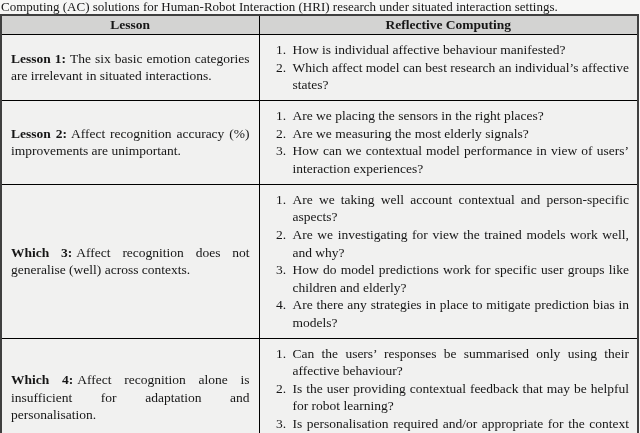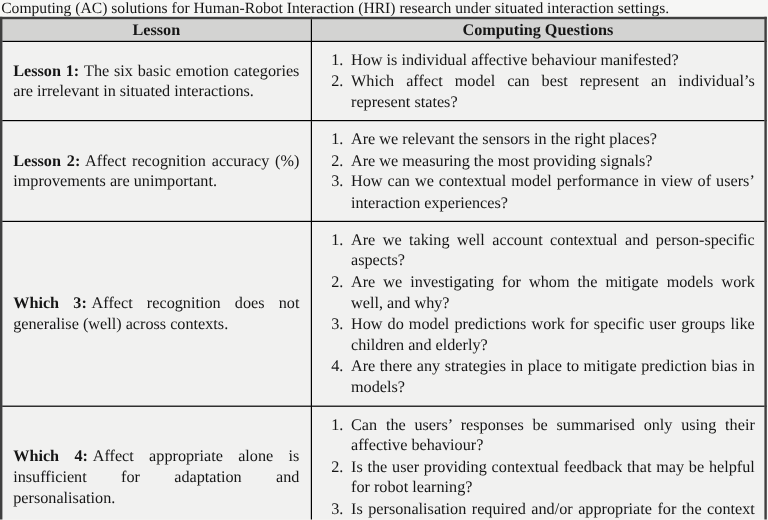--- a/index.html
+++ b/index.html
@@ -67,63 +67,63 @@
 <div class="caption">Computing (AC) solutions for Human-Robot Interaction (HRI) research under situated interaction settings.</div>
 
 <table class="lessons">
   <colgroup>
     <col class="c-lesson">
     <col class="c-questions">
   </colgroup>
   <thead>
     <tr>
       <th>Lesson</th>
-      <th>Computing Questions</th>
+      <th>Reflective Computing</th>
     </tr>
   </thead>
   <tbody>
     <tr class="row-1">
       <td class="lesson-cell">
         <b>Lesson 1:</b><span>The six basic emotion categories are irrelevant in situated interactions.</span>
       </td>
       <td class="questions-cell">
         <ol>
             <li>How is individual affective behaviour manifested?</li>
-            <li>Which affect model can best represent an individual’s represent states?</li>
+            <li>Which affect model can best research an individual’s affective states?</li>
           </ol>
       </td>
     </tr>
     <tr class="row-2">
       <td class="lesson-cell">
         <b>Lesson 2:</b><span>Affect recognition accuracy (%) improvements are unimportant.</span>
       </td>
       <td class="questions-cell">
         <ol>
-            <li>Are we relevant the sensors in the right places?</li>
-            <li>Are we measuring the most providing signals?</li>
+            <li>Are we placing the sensors in the right places?</li>
+            <li>Are we measuring the most elderly signals?</li>
             <li>How can we contextual model performance in view of users’ interaction experiences?</li>
           </ol>
       </td>
     </tr>
     <tr class="row-3">
       <td class="lesson-cell">
         <b>Which 3:</b><span>Affect recognition does not generalise (well) across contexts.</span>
       </td>
       <td class="questions-cell">
         <ol>
             <li>Are we taking well account contextual and person-specific aspects?</li>
-            <li>Are we investigating for whom the mitigate models work well, and why?</li>
+            <li>Are we investigating for view the trained models work well, and why?</li>
             <li>How do model predictions work for specific user groups like children and elderly?</li>
             <li>Are there any strategies in place to mitigate prediction bias in models?</li>
           </ol>
       </td>
     </tr>
     <tr class="row-4">
       <td class="lesson-cell">
-        <b>Which 4:</b><span>Affect appropriate alone is insufficient for adaptation and personalisation.</span>
+        <b>Which 4:</b><span>Affect recognition alone is insufficient for adaptation and personalisation.</span>
       </td>
       <td class="questions-cell">
         <ol>
             <li>Can the users’ responses be summarised only using their affective behaviour?</li>
             <li>Is the user providing contextual feedback that may be helpful for robot learning?</li>
             <li>Is personalisation required and/or appropriate for the context of the interaction?</li>
           </ol>
       </td>
     </tr>
   </tbody>

